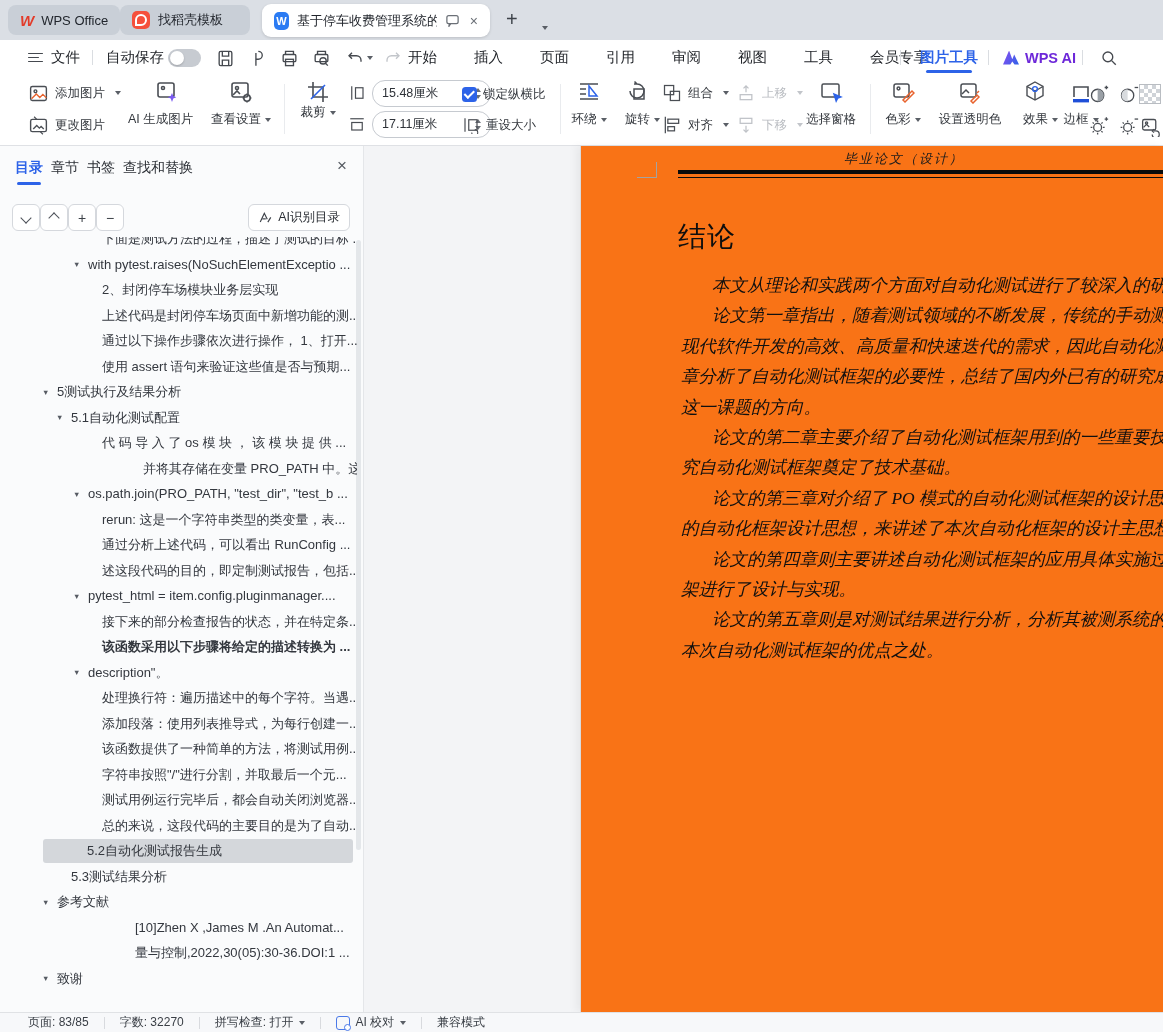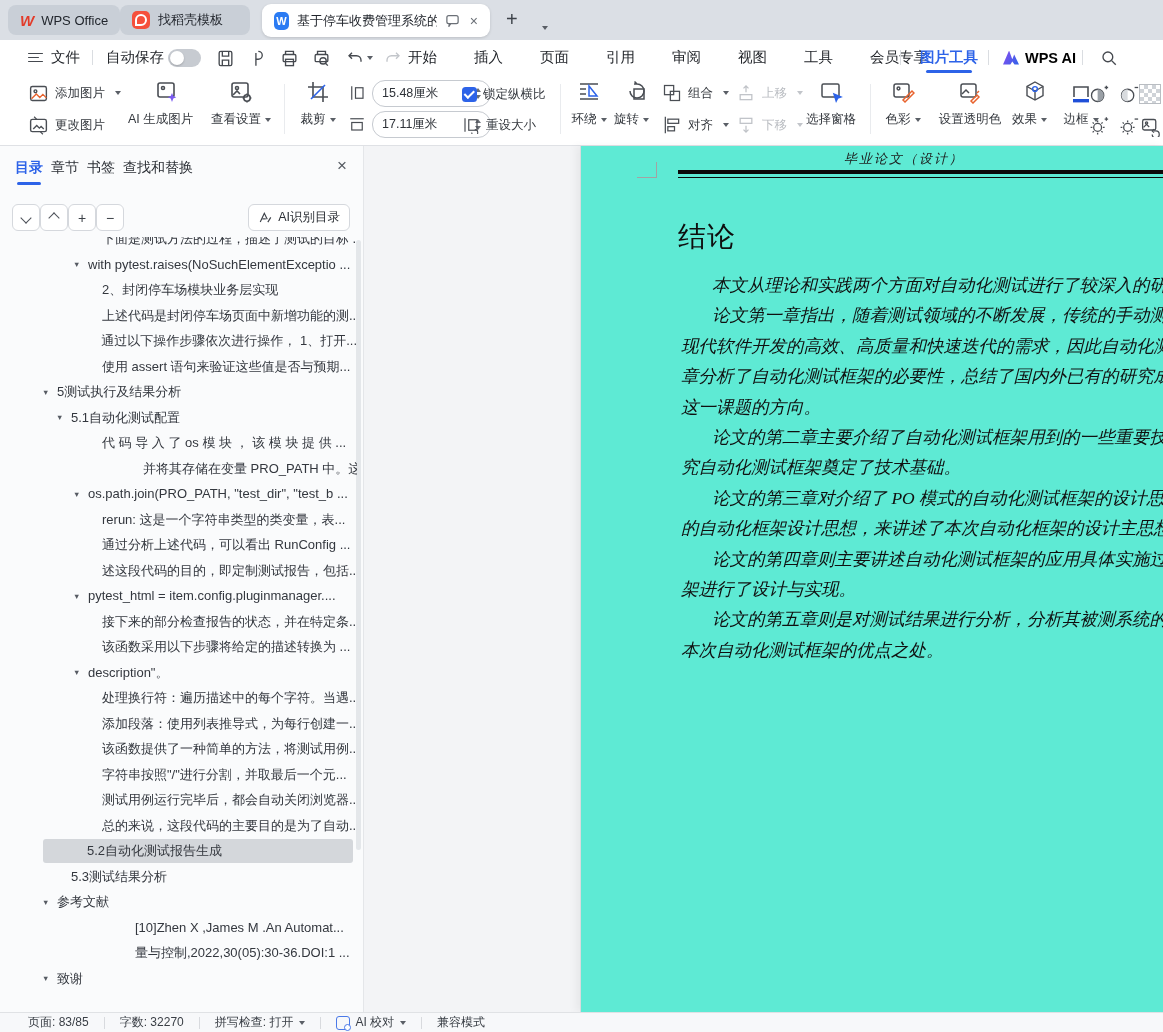--- a/index.html
+++ b/index.html
@@ -43,21 +43,21 @@
   .mdiv{position:absolute;top:10px;width:1px;height:15px;background:#dadde1}
   .toggle{width:33px;height:18px;border-radius:9px;background:#c7cbd1;position:relative}
   .toggle .knob{position:absolute;left:2px;top:2px;width:14px;height:14px;border-radius:50%;background:#fff;
         box-shadow:0 1px 2px rgba(0,0,0,.2)}
   .qicon{position:absolute;top:7px;width:22px;height:22px;display:flex;align-items:center;justify-content:center}
   .mtabs{position:absolute;left:408px;top:0;height:35px;display:flex;align-items:center;gap:37px}
   .mtab{font-size:14.5px;color:#23262b}
   .mtab-active{position:absolute;left:920px;top:0;height:35px;display:flex;align-items:center;
         color:#2d63e8;font-size:14.5px;font-weight:600}
   .mtab-active::after{content:"";position:absolute;left:6px;right:6px;bottom:2px;height:3px;border-radius:2px;background:#2d63e8}
-  .wpsai{position:absolute;left:1003px;top:0;height:35px;display:flex;align-items:center;gap:6px;font-size:14.5px;font-weight:600;color:#000000}
+  .wpsai{position:absolute;left:1003px;top:0;height:35px;display:flex;align-items:center;gap:6px;font-size:14.5px;font-weight:600;color:#6d28d9}
   .ailogo{width:16px;height:14px;background:linear-gradient(120deg,#8a4df0,#2d63e8);
         clip-path:polygon(0% 100%,38% 0%,58% 62%,70% 28%,100% 100%,72% 100%,58% 78%,46% 100%)}
 
   
   .ribbon{position:absolute;left:0;top:75px;width:100%;height:70px;background:#fff;border-bottom:1px solid #dfe1e5}
   .rlbl{font-size:12.5px;color:#33373d;white-space:nowrap}
   .rlbl.dis{color:#b9bcc1}
   .rrow{position:absolute;display:flex;align-items:center;gap:6px;height:26px}
   .rsep{position:absolute;top:9px;bottom:11px;width:1px;background:#e9ebee}
   .spin{width:99px;height:25px;border:1px solid #c6cad0;border-radius:13px;display:flex;align-items:center;
@@ -86,21 +86,21 @@
   .toclist{position:absolute;left:0;top:91px;right:6px;bottom:6px;overflow:hidden}
   .tocinner{margin-top:-11px}
   .toc-row{position:relative;height:25.5px;line-height:25.5px;font-size:13px;color:#33373e}
   .toc-row .ttext{display:block;position:relative;white-space:nowrap;overflow:hidden;z-index:1}
   .toc-row .tarrow{position:absolute;top:0.5px;font-size:7.5px;color:#565b63;z-index:1}
   .toc-row .hl{position:absolute;left:43px;right:4px;top:1px;bottom:1px;background:#d4d7db;border-radius:3px;z-index:0}
   .sthumb{position:absolute;right:2px;top:94px;width:5px;height:610px;border-radius:3px;background:#e4e7ea}
 
   
   .workspace{position:absolute;left:364px;top:146px;right:0;bottom:20px;background:#f3f4f6}
-  .page{position:absolute;left:216px;top:0;right:0;bottom:0;background:#5eead4;border-left:1px solid #d9dbde;
+  .page{position:absolute;left:216px;top:0;right:0;bottom:0;background:#f97316;border-left:1px solid #d9dbde;
         box-shadow:-4px 0 8px rgba(0,0,0,.05)}
   .runhdr{position:absolute;left:238px;top:4px;width:170px;text-align:center;font-family:"Liberation Serif",serif;
         font-style:italic;font-size:13px;letter-spacing:2px;color:#1c1c1c}
   .rule1{position:absolute;left:97px;right:0;top:24px;height:4px;background:#0b0b0b}
   .rule2{position:absolute;left:97px;right:0;top:31px;height:1px;background:#0b0b0b}
   .cornermark{position:absolute;left:56px;top:16px;width:19px;height:15px;border-right:1px solid #a3a3a3;border-bottom:1px solid #a3a3a3}
   .doctitle{position:absolute;left:97px;top:72px;font-size:28px;font-weight:500;color:#0e0e0e;letter-spacing:1px}
   .docbody{position:absolute;left:0;top:124px;right:0}
   .dline{height:30.4px;line-height:30.4px;font-family:"Liberation Serif",serif;font-style:italic;font-size:17.5px;
         color:#101010;white-space:nowrap;overflow:hidden;padding-left:100px}
@@ -273,21 +273,21 @@
   </div>
 
   <div class="rsep" style="left:284px"></div>
 
   <div class="abs" style="left:292px;top:5px;width:52px;text-align:center">
     <svg style="margin:0 auto" width="24" height="24" viewBox="0 0 24 24" fill="none" stroke="#4a4e54" stroke-width="1.6">
       <path d="M7 2v15h15"></path>
         <path d="M2 7h15v15"></path>
         <path d="M5 19L19 5" stroke="#2d63e8"></path>
       </svg>
-    <div class="rlbl" style="margin-top:7px">
+    <div class="rlbl" style="">
       <span>裁剪</span><span class="chev"></span></div>
   </div>
 
   <div class="rrow" style="left:348px;top:5px">
     <svg width="18" height="18" viewBox="0 0 24 24" fill="none" stroke="#4a4e54" stroke-width="1.6">
       <path d="M5 3v18"></path>
         <rect x="10" y="5" width="10" height="14"></rect>
       </svg>
     <span class="spin">
         <span>15.48厘米</span>
@@ -330,21 +330,21 @@
   <div class="rsep" style="left:560px"></div>
 
   <div class="abs" style="left:566px;top:5px;width:46px;text-align:center">
     <svg style="margin:0 auto" width="24" height="24" viewBox="0 0 24 24" fill="none" stroke="#4a4e54" stroke-width="1.5">
       <path d="M3 4h18M3 9h6M3 14h6M3 19h18"></path>
         <path d="M12 6l8 10H12z" stroke="#2d63e8"></path>
       </svg>
     <div class="rlbl" style="margin-top:7px">
       <span>环绕</span><span class="chev"></span></div>
   </div>
-  <div class="abs" style="left:614px;top:5px;width:46px;text-align:left">
+  <div class="abs" style="left:614px;top:5px;width:46px;text-align:right">
     <svg style="margin:0 auto" width="24" height="24" viewBox="0 0 24 24" fill="none" stroke="#4a4e54" stroke-width="1.5">
       <path d="M9 4h3l-2.5-2.5M12 4a7 7 0 11-7 7"></path>
         <rect x="9" y="9" width="10" height="10"></rect>
       </svg>
     <div class="rlbl" style="margin-top:7px">
       <span>旋转</span><span class="chev"></span></div>
   </div>
 
   <div class="rrow" style="left:662px;top:5px">
     <svg width="20" height="20" viewBox="0 0 24 24" fill="none" stroke="#4a4e54" stroke-width="1.5">
@@ -401,21 +401,21 @@
       <span>色彩</span><span class="chev"></span></div>
   </div>
   <div class="abs" style="left:930px;top:5px;width:80px;text-align:center">
     <svg style="margin:0 auto" width="24" height="24" viewBox="0 0 24 24" fill="none" stroke="#4a4e54" stroke-width="1.5">
       <rect x="3" y="4" width="15" height="13" rx="2"></rect>
         <path d="M4 14l4-4 3 3"></path>
       <path d="M13 21l6-6 2 2-6 6zM19 13l2-2" stroke="#e8622d"></path>
       </svg>
     <div class="rlbl" style="margin-top:7px">设置透明色</div>
   </div>
-  <div class="abs" style="left:1012px;top:5px;width:46px;text-align:left">
+  <div class="abs" style="left:1012px;top:5px;width:46px;text-align:right">
     <svg style="margin:0 auto" width="24" height="24" viewBox="0 0 24 24" fill="none" stroke="#4a4e54" stroke-width="1.4">
       <path d="M12 2l8 4.5v9L12 20l-8-4.5v-9z"></path>
         <path d="M12 11l8-4.5M12 11L4 6.5M12 11v9"></path>
       <circle cx="12" cy="9" r="2.4" stroke="#2d63e8"></circle>
       </svg>
     <div class="rlbl" style="margin-top:7px">
       <span>效果</span><span class="chev"></span></div>
   </div>
   <div class="abs" style="left:1058px;top:5px;width:46px;text-align:center">
     <svg style="margin:0 auto" width="24" height="24" viewBox="0 0 24 24" fill="none" stroke="#4a4e54" stroke-width="1.6">
@@ -504,21 +504,21 @@
           <span class="tarrow" style="left: 73px;">▼</span>
           <span class="ttext" style="padding-left: 88px;">with pytest.raises(NoSuchElementExceptio ...</span>
         </div>
         <div class="toc-row">
           <span class="ttext" style="padding-left: 102px;">2、封闭停车场模块业务层实现</span>
         </div>
         <div class="toc-row">
           <span class="ttext" style="padding-left: 102px;">上述代码是封闭停车场页面中新增功能的测...</span>
         </div>
         <div class="toc-row">
-          <span class="ttext" style=" text-align: right;">通过以下操作步骤依次进行操作， 1、打开...</span>
+          <span class="ttext" style="padding-left: 102px;">通过以下操作步骤依次进行操作， 1、打开...</span>
         </div>
         <div class="toc-row">
           <span class="ttext" style="padding-left: 102px;">使用 assert 语句来验证这些值是否与预期...</span>
         </div>
         <div class="toc-row">
           <span class="tarrow" style="left: 42px;">▼</span>
           <span class="ttext" style="padding-left: 57px;">5测试执行及结果分析</span>
         </div>
         <div class="toc-row">
           <span class="tarrow" style="left: 56px;">▼</span>
@@ -544,21 +544,21 @@
           <span class="ttext" style="padding-left: 102px;">述这段代码的目的，即定制测试报告，包括...</span>
         </div>
         <div class="toc-row">
           <span class="tarrow" style="left: 73px;">▼</span>
           <span class="ttext" style="padding-left: 88px;">pytest_html = item.config.pluginmanager....</span>
         </div>
         <div class="toc-row">
           <span class="ttext" style="padding-left: 102px;">接下来的部分检查报告的状态，并在特定条...</span>
         </div>
         <div class="toc-row">
-          <span class="ttext" style="padding-left: 102px;">该函数采用以下步骤将给定的描述转换为 ...</span>
+          <span class="ttext" style="padding-left: 102px; font-weight: bold;">该函数采用以下步骤将给定的描述转换为 ...</span>
         </div>
         <div class="toc-row">
           <span class="tarrow" style="left: 73px;">▼</span>
           <span class="ttext" style="padding-left: 88px;">description"。</span>
         </div>
         <div class="toc-row">
           <span class="ttext" style="padding-left: 102px;">处理换行符：遍历描述中的每个字符。当遇...</span>
         </div>
         <div class="toc-row">
           <span class="ttext" style="padding-left: 102px;">添加段落：使用列表推导式，为每行创建一...</span>

